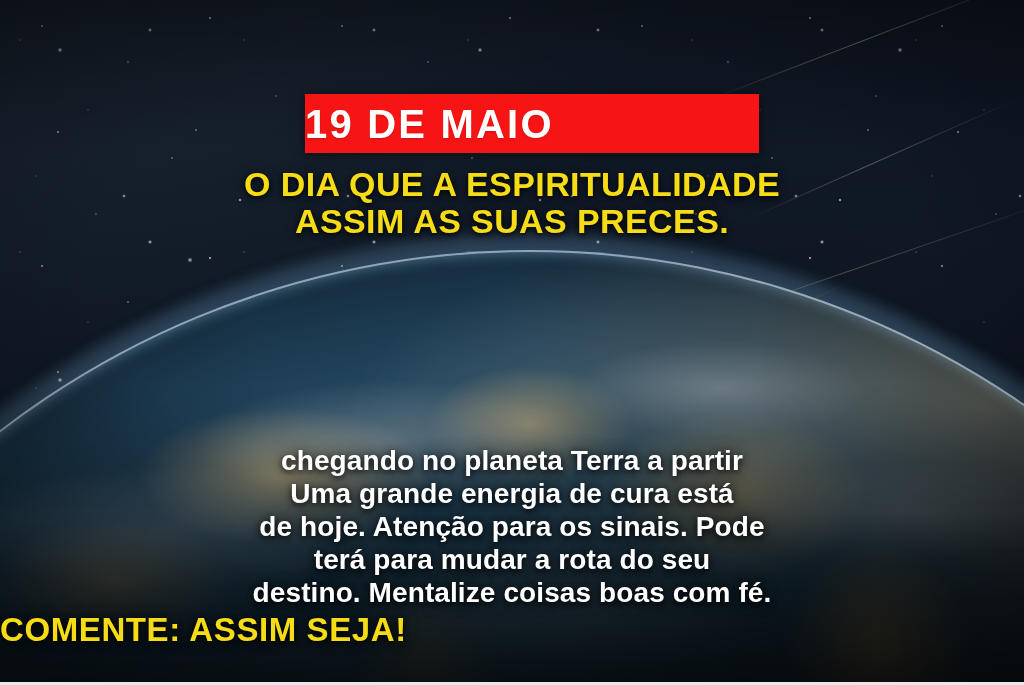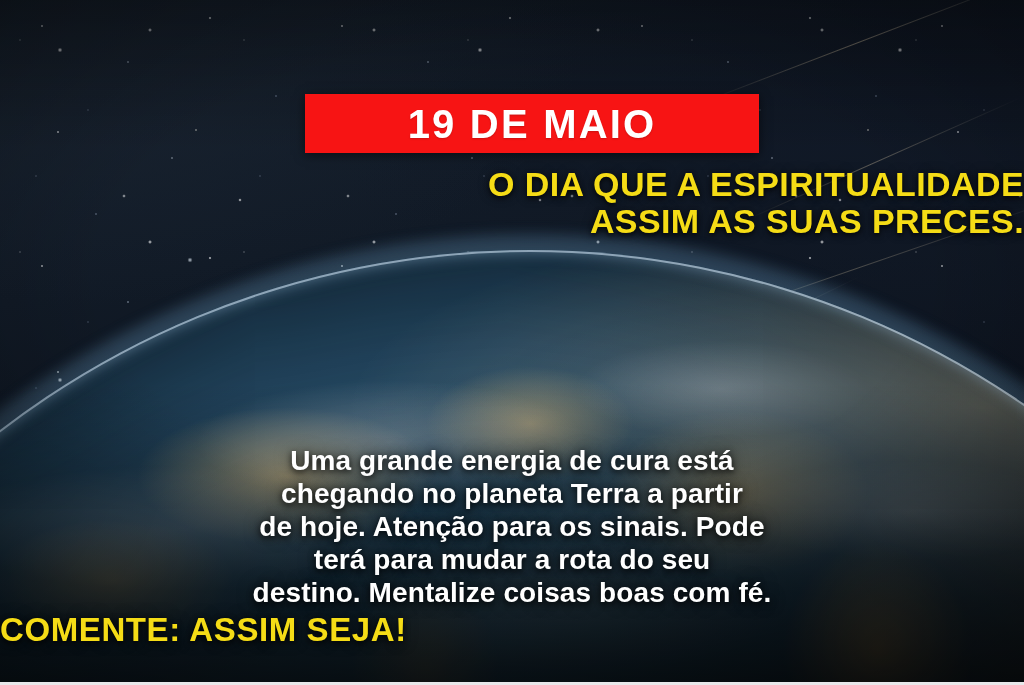--- a/index.html
+++ b/index.html
@@ -147,37 +147,37 @@
   }
 
   
   .content { position:absolute; inset:0; }
 
   .date-banner {
     position:absolute;
     left:305px; top:94px;
     width:454px; height:59px;
     background:#f71414;
-    display:flex; align-items:center; justify-content:center;
+    display:flex; align-items:center; justify-content:flex-start;
     box-shadow:0 2px 10px rgba(0,0,0,.55);
   }
   .date-banner span {
     color:#ffffff;
     font-size:40px;
     font-weight:bold;
     letter-spacing:2.2px;
     line-height:1;
     white-space:nowrap;
     text-shadow:0 1px 2px rgba(0,0,0,.18);
   }
 
   .headline {
     position:absolute;
     left:0; right:0; top:166px;
-    text-align:right;
+    text-align:center;
     color:#f5dc16;
     font-size:34px;
     font-weight:bold;
     line-height:1.08;
     letter-spacing:.4px;
     text-shadow:0 2px 5px rgba(0,0,0,.75), 0 0 12px rgba(0,0,0,.45);
   }
   .headline .ln { display:block; }
 
   .body-copy {
@@ -244,22 +244,22 @@
     <div class="date-banner">
       <span>19 DE MAIO</span>
     </div>
 
     <div class="headline">
       <span class="ln">O DIA QUE A ESPIRITUALIDADE</span>
       <span class="ln">ASSIM AS SUAS PRECES.</span>
     </div>
 
     <div class="body-copy">
+      <span class="ln">chegando no planeta Terra a partir</span>
       <span class="ln">Uma grande energia de cura está</span>
-      <span class="ln">chegando no planeta Terra a partir</span>
       <span class="ln">de hoje. Atenção para os sinais. Pode</span>
       <span class="ln">terá para mudar a rota do seu</span>
       <span class="ln">destino. Mentalize coisas boas com fé.</span>
     </div>
 
     <div class="cta">COMENTE: ASSIM SEJA!</div>
 
   </div>
 
   <div class="bottom-edge"></div>

